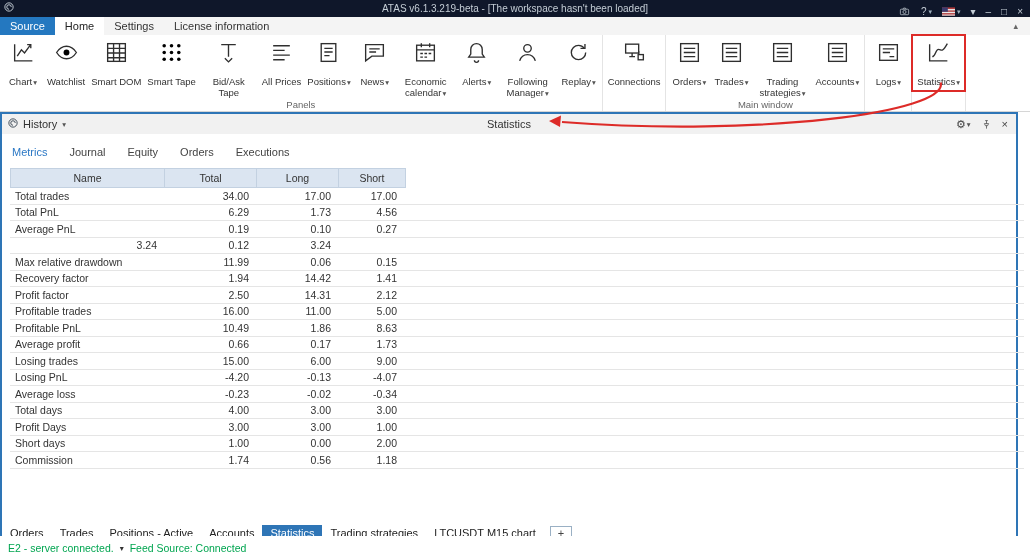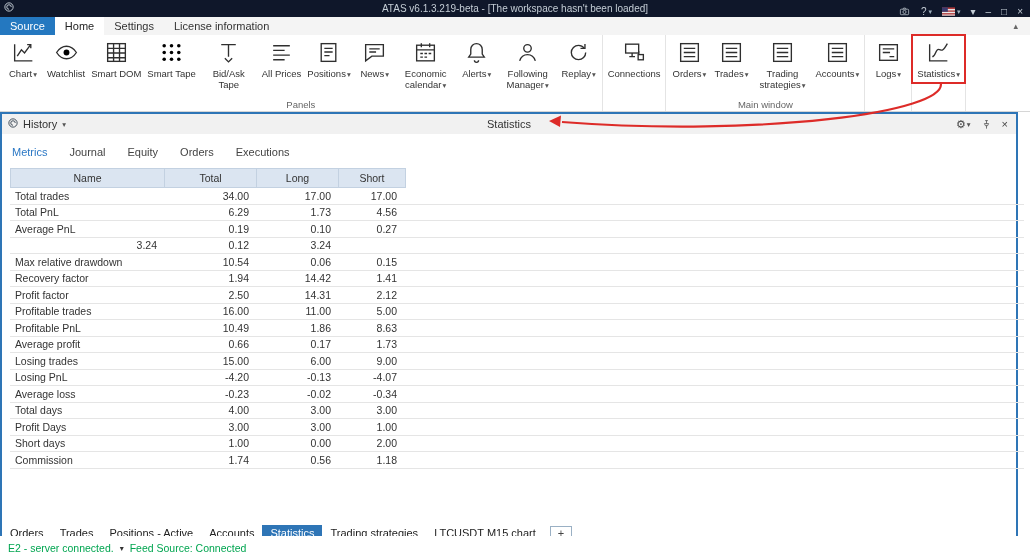--- a/index.html
+++ b/index.html
@@ -25,21 +25,21 @@
   .rtab.active{background:#fff;color:#222}
   .collapse{margin-left:auto;align-self:center;padding-right:12px;color:#666;font-size:9px;cursor:pointer}
 
   
   .ribbon{position:absolute;top:35px;left:0;right:0;height:77px;background:#fff;border-bottom:1px solid #d6d6d6;display:flex}
   .rgroup{position:relative;border-right:1px solid #e4e4e4;padding:2px 2px 13px 2px;display:flex}
   .rrow{display:flex;align-items:flex-start}
   .rbtn{min-width:42px;max-width:60px;padding:3px 3px 0;display:flex;flex-direction:column;align-items:center;cursor:pointer}
   .ric{width:25px;height:25px;flex:0 0 auto}
   .ric svg{width:100%;height:100%;stroke:#2f2f2f;fill:none;stroke-width:1.3}
-  .rlab{margin-top:4px;font-size:9.5px;line-height:10.5px;color:#333;text-align:center}
+  .rlab{margin-top:12px;font-size:9.5px;line-height:10.5px;color:#333;text-align:center}
   .dd{font-size:7.5px;color:#555;margin-left:1px}
   .glabel{position:absolute;bottom:1px;left:0;right:0;text-align:center;font-size:9.5px;color:#666}
   .rbtn.hl{outline:2px solid var(--annot,#dd2b28);outline-offset:1px}
 
   
   .panel{position:absolute;top:112px;left:0;width:1018px;height:431px;border:2px solid #2e75b6;background:#fff}
   .phead{height:20px;background:#f1f1f1;display:flex;align-items:center;position:relative}
   .phead-left{display:flex;align-items:center;gap:4px;padding-left:5px;z-index:2;font-size:11px;color:#333;cursor:pointer}
   .phead-left svg{width:12px;height:12px;stroke:#33414e;fill:none;stroke-width:1.8}
   .ptitle{position:absolute;left:0;right:0;text-align:center;font-size:11px;color:#333;line-height:20px}
@@ -367,21 +367,21 @@
             <div class="td num">0.10</div>
             <div class="td num">0.27</div>
           </div>
           <div class="trow">
             <div class="td num">3.24</div>
             <div class="td num">0.12</div>
             <div class="td num">3.24</div>
           </div>
           <div class="trow">
             <div class="td name">Max relative drawdown</div>
-            <div class="td num">10.54</div>
+            <div class="td num">11.99</div>
             <div class="td num">0.06</div>
             <div class="td num">0.15</div>
           </div>
           <div class="trow">
             <div class="td name">Recovery factor</div>
             <div class="td num">1.94</div>
             <div class="td num">14.42</div>
             <div class="td num">1.41</div>
           </div>
           <div class="trow">

